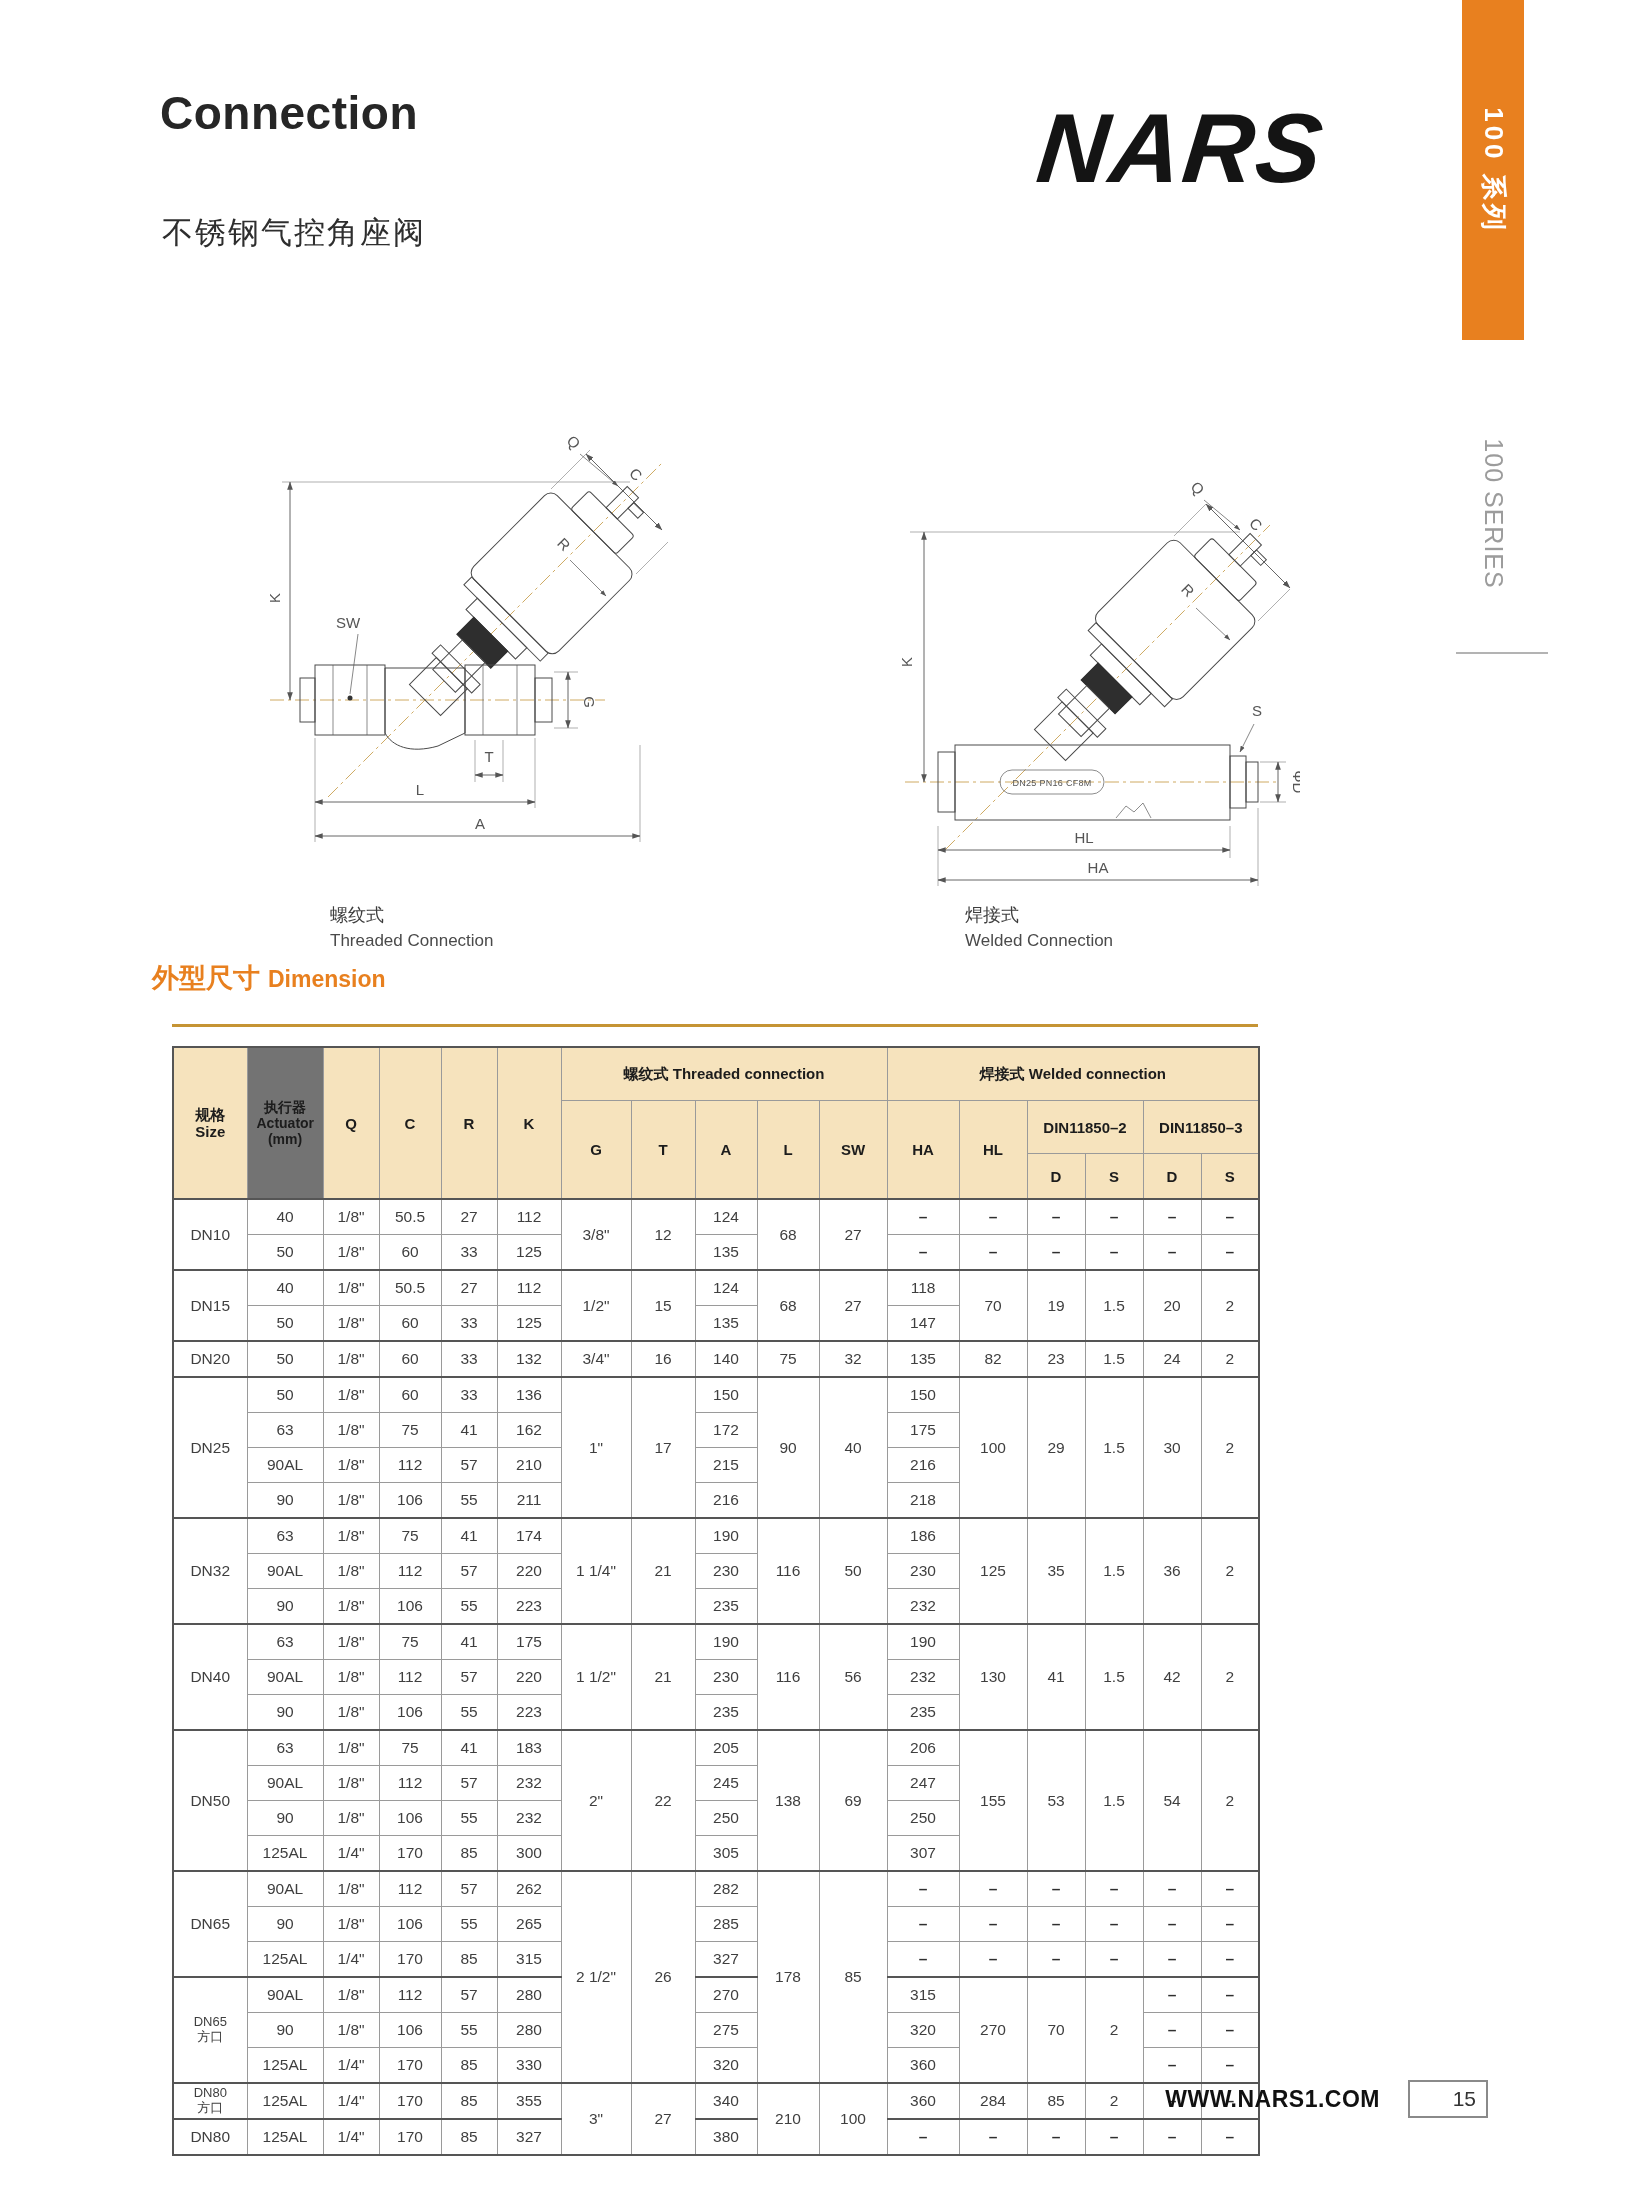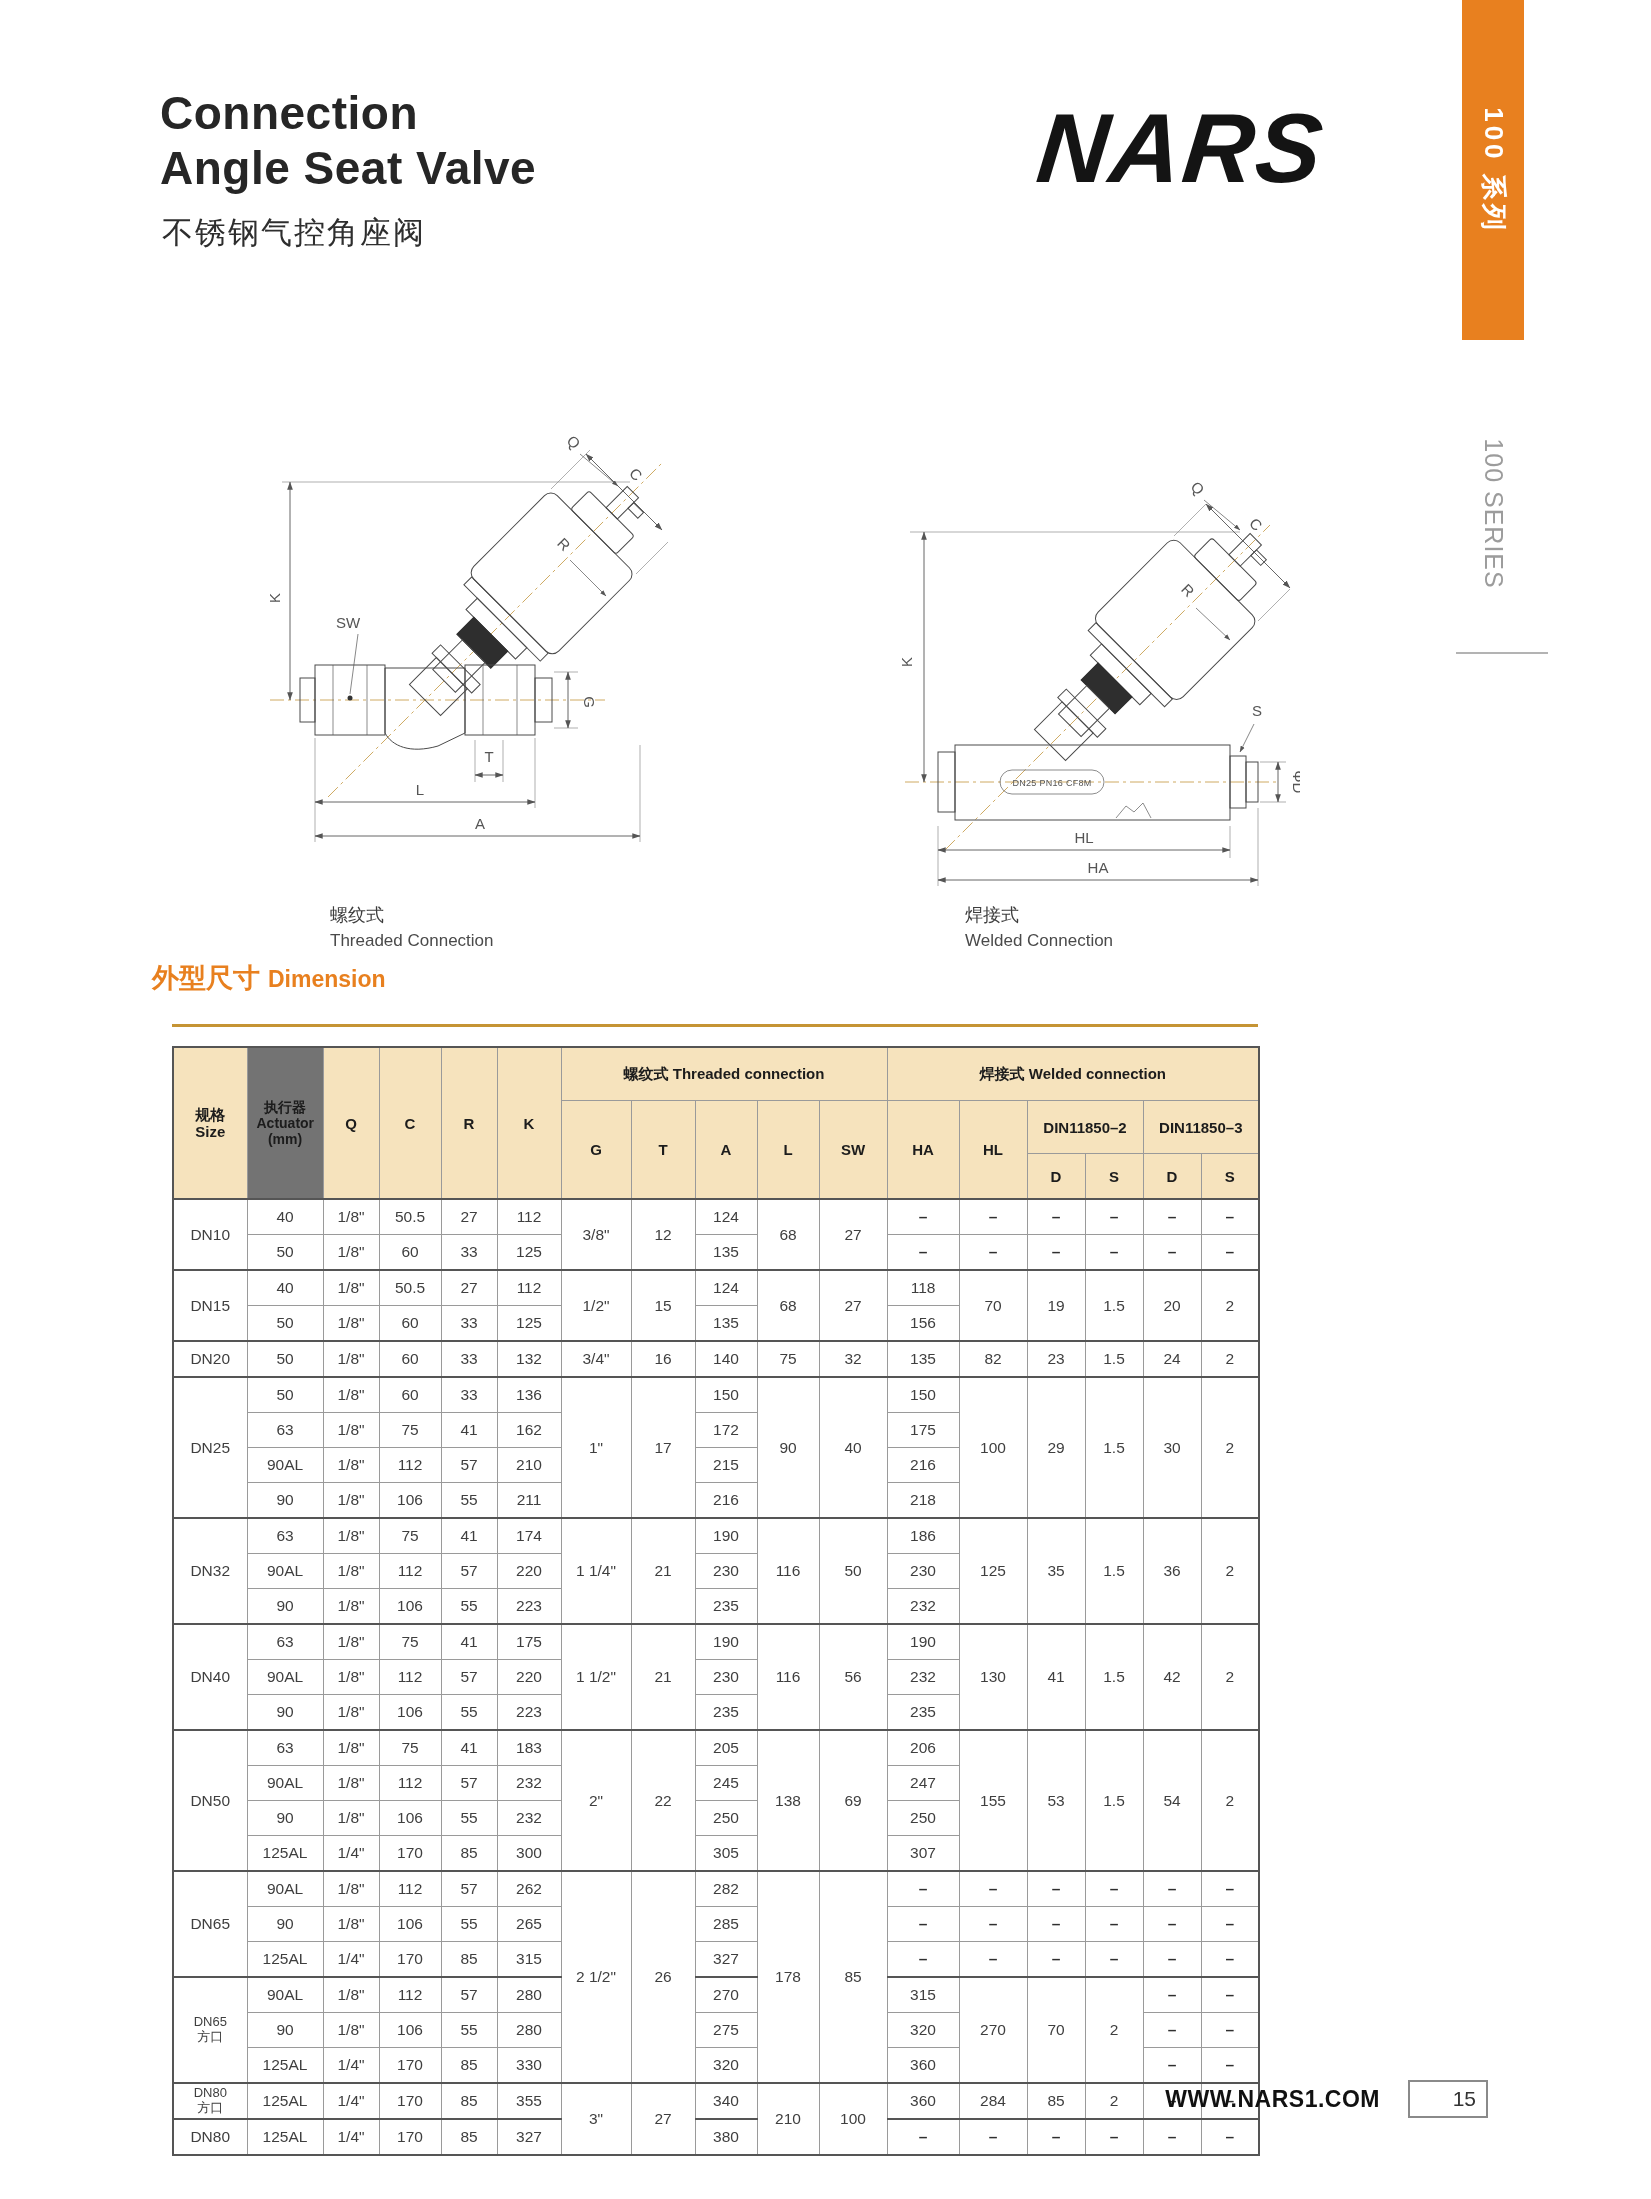--- a/index.html
+++ b/index.html
@@ -61,21 +61,21 @@
   .pagebox{position:absolute;left:1408px;top:2080px;width:80px;height:38px;border:2px solid #8a8a8a;
         box-sizing:border-box;display:flex;align-items:center;justify-content:flex-end;
         padding-right:10px;font-size:21px;color:#333;background:#fff;}
 </style>
 </head>
 <body>
 
 <div id="page">
 
   <div class="title"><span>Connection</span><br>
-    <span>Angle Seat Valve</span></div>
+    </div>
   <div class="subtitle">不锈钢气控角座阀</div>
   <div class="brand">NARS</div>
 
   <div class="sidetab" style="background: rgb(232, 128, 31);">
     <span>100 系列</span>
   </div>
   <div class="series">
     <span>100 SERIES</span>
   </div>
   <div class="series-line"></div>
@@ -333,21 +333,21 @@
           <td rowspan="2">20</td>
           <td rowspan="2">2</td>
         </tr>
         <tr>
           <td>50</td>
           <td>1/8"</td>
           <td>60</td>
           <td>33</td>
           <td>125</td>
           <td>135</td>
-          <td>156</td>
+          <td>147</td>
         </tr>
         <tr class="gs">
           <td>DN20</td>
           <td>50</td>
           <td>1/8"</td>
           <td>60</td>
           <td>33</td>
           <td>132</td>
           <td>3/4"</td>
           <td>16</td>

